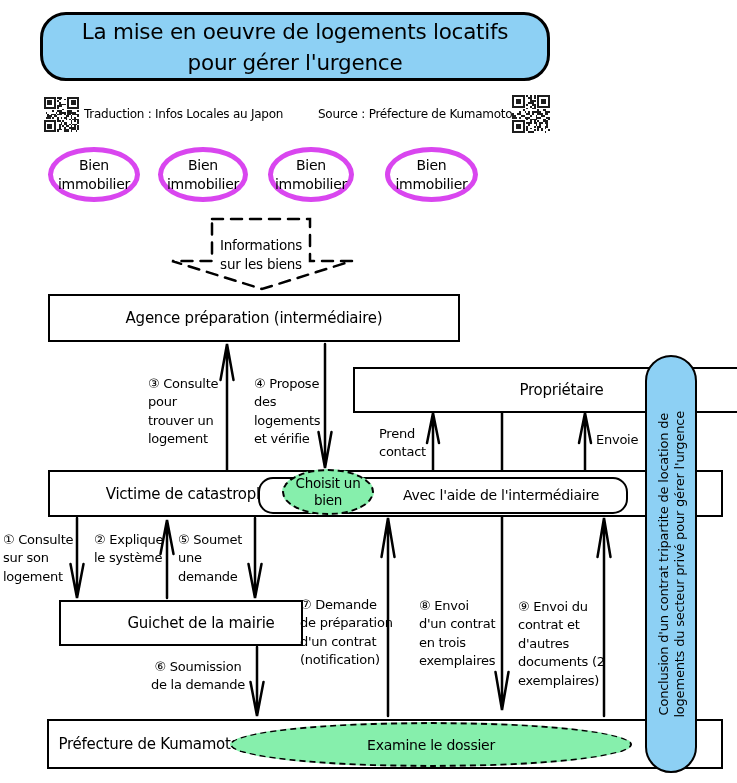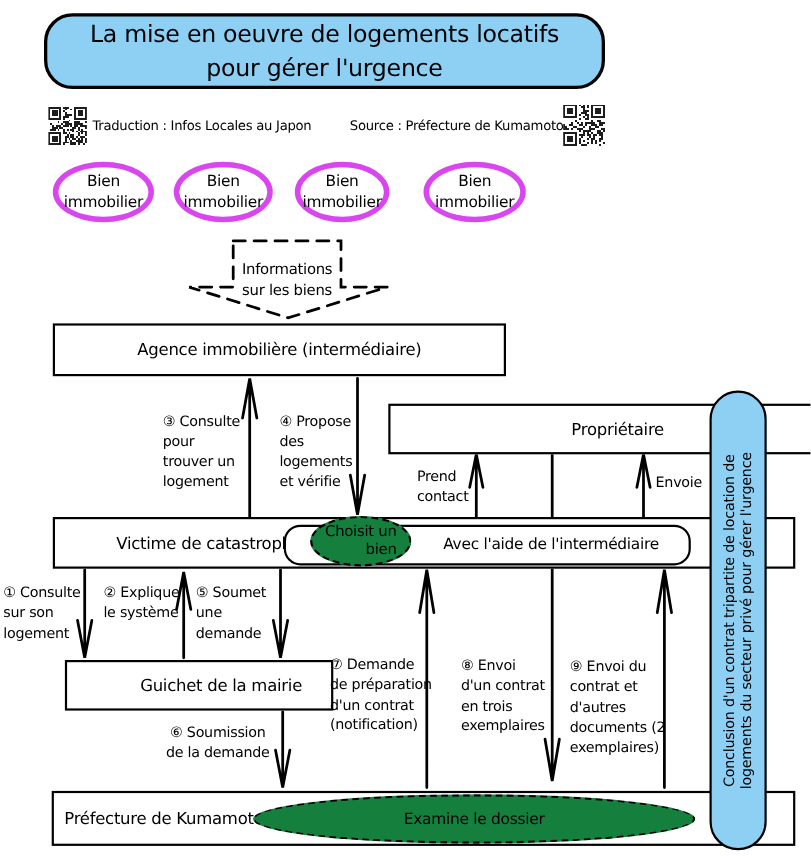--- a/index.html
+++ b/index.html
@@ -5,21 +5,21 @@
   html,body{margin:0;padding:0;background:#fff;}
   #canvas{position:relative;width:737px;height:783px;background:#fff;overflow:hidden;
     font-family:"DejaVu Sans","Liberation Sans",sans-serif;color:#000;letter-spacing:-0.25px;}
   #arrow-layer{position:absolute;left:0;top:0;z-index:1;}
   .box{position:absolute;background:#fff;border:2.5px solid #000;box-sizing:border-box;
     display:flex;align-items:center;justify-content:center;z-index:2;}
   .ellipse{position:absolute;border:5px solid #d946ef;border-radius:50%;box-sizing:border-box;
     display:flex;align-items:center;justify-content:center;text-align:center;
     font-size:14px;line-height:1.3;z-index:2;background:#fff;}
   .dashed-ellipse{position:absolute;border:2.5px dashed #000;border-radius:50%;box-sizing:border-box;
-    display:flex;align-items:center;justify-content:center;text-align:right;background:#15803d;}
+    display:flex;align-items:center;justify-content:center;text-align:center;background:#86efac;}
   .label{position:absolute;white-space:pre-line;font-size:13px;line-height:1.42;z-index:5;}
   .node-text{font-size:15px;}
   #title-box{position:absolute;left:40px;top:12px;width:510px;height:69px;box-sizing:border-box;
     border:3px solid #000;border-radius:26px;display:flex;align-items:flex-end;justify-content:center;
     text-align:center;z-index:2;}
   #title-box .t{white-space:pre-line;font-size:21.5px;line-height:1.45;}
   .qr{position:absolute;z-index:2;}
   .credit{position:absolute;top:107px;font-size:12px;z-index:2;}
   #victime-row{justify-content:flex-start;}
   #aide-box{border-radius:15px;z-index:3;}
@@ -523,21 +523,21 @@
     <span>Bien immobilier</span>
     </div>
   <div class="ellipse" style="left:385px;top:147px;width:93px;height:55px;">
     <span>Bien immobilier</span>
     </div>
 
   <div class="label" style="left:205px;top:236px;width:112px;text-align:center;font-size:13.5px;">Informations
 sur les biens</div>
 
   <div class="box" style="left:48px;top:294px;width:412px;height:48px;">
-    <span class="node-text">Agence immobilière (intermédiaire)</span>
+    <span class="node-text">Agence préparation (intermédiaire)</span>
     </div>
 
   <div class="box" style="left:353px;top:367px;width:417px;height:46px;">
     <span class="node-text">Propriétaire</span>
     </div>
 
   <div class="box" id="victime-row" style="left:48px;top:470px;width:675px;height:47px;">
     <span class="node-text" style="width:280px;text-align:center;">Victime de catastrophe</span>
     </div>
 

